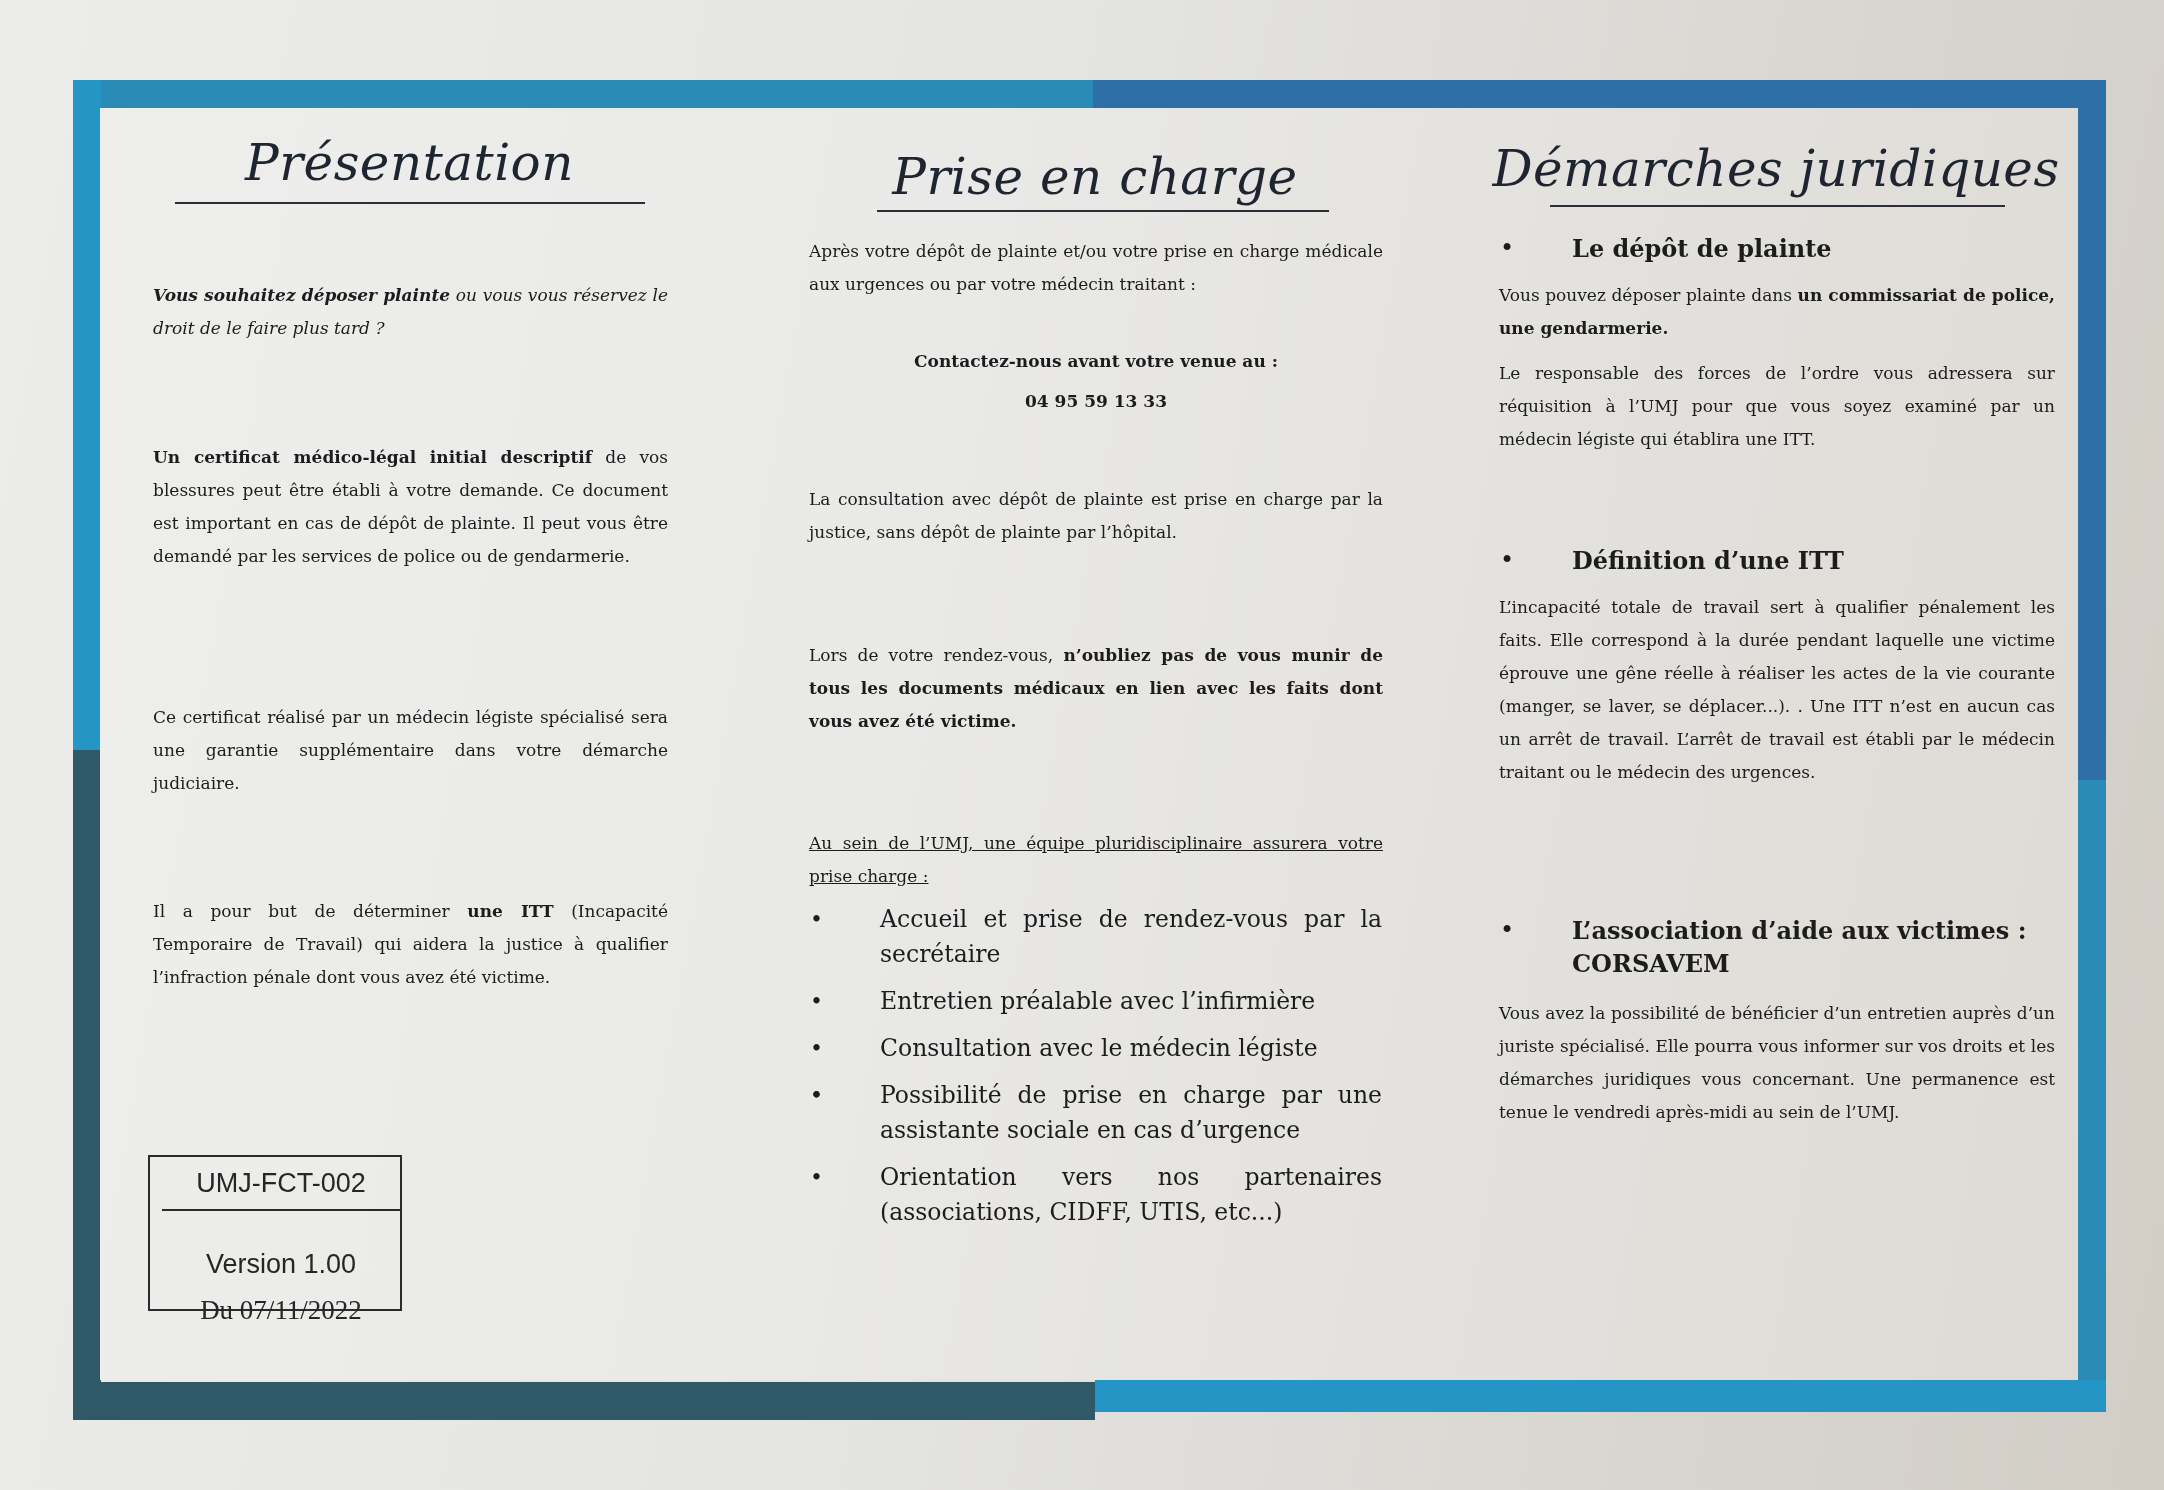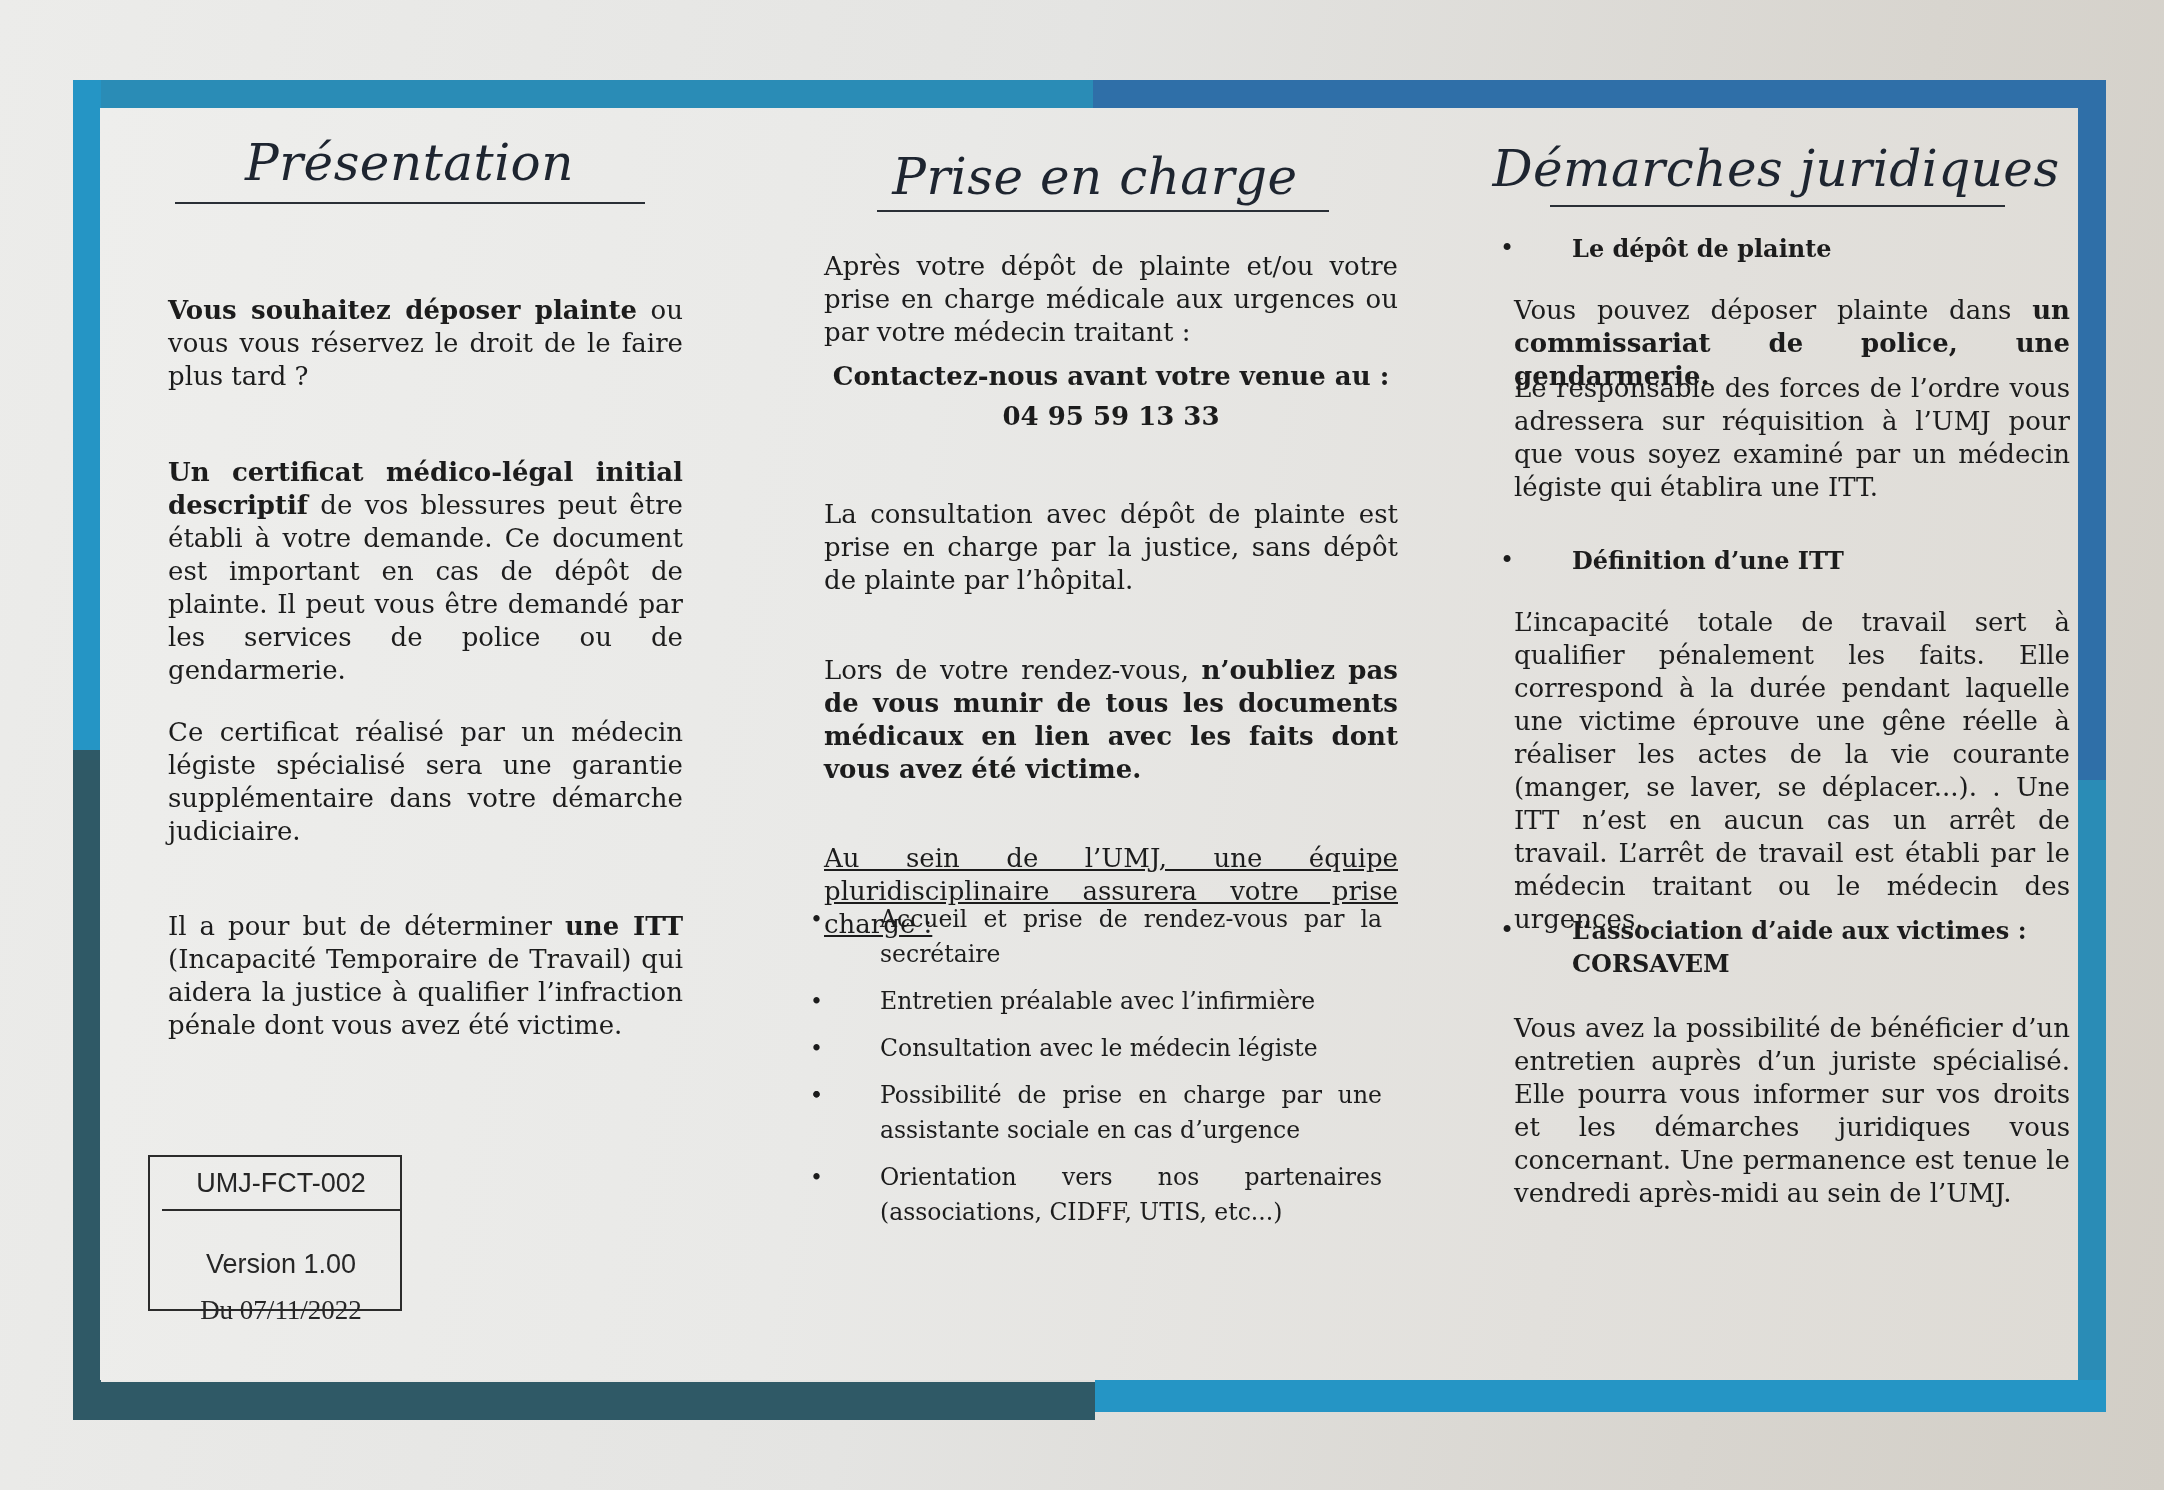--- a/index.html
+++ b/index.html
@@ -15,21 +15,21 @@
     position: absolute; left: 100px; top: 108px; width: 1978px; height: 1272px;
     background: linear-gradient(100deg, #eeeeec 0%, #e9e9e7 40%, #e2e0dc 75%, #dedbd5 100%);
   }
   .col { position: absolute; top: 0; }
   .title {
     font-family: "DejaVu Serif", "Liberation Serif", serif;
     font-style: italic; font-weight: normal; font-size: 50px; color: #1e2530;
     text-align: center; margin: 0; letter-spacing: 0.5px;
   }
   .rule { position: absolute; height: 2px; background: #2a2f36; }
-  p, .para { margin: 16px; font-size: 26px; line-height: 33px; text-align: justify; }
+  p, .para { margin: 1px; font-size: 17px; line-height: 33px; text-align: justify; }
   b, .b { font-weight: bold; }
   .center { text-align: center; }
   .bullets { list-style: none; margin: 0; padding: 0; }
   .bullets li { position: relative; padding-left: 72px; font-size: 23.5px; line-height: 35px; text-align: justify; margin-bottom: 12px; }
   .bullets li .dot { position: absolute; left: 2px; top: 0; font-size: 22px; }
   .head-bullet { position: relative; padding-left: 74px; font-weight: bold; font-size: 24px; line-height: 33px; }
   .head-bullet .dot { position: absolute; left: 2px; top: 0; font-weight: normal; }
   .ref-box {
     position: absolute; left: 148px; top: 1155px; width: 254px; height: 156px;
     border: 2px solid #2b2b2b; box-sizing: border-box;
@@ -57,21 +57,21 @@
   <div class="bar" style="left:0;top:1302px;width:1022px;height:38px;background:#2f5966;"></div>
   <div class="bar" style="left:1022px;top:1300px;width:1011px;height:32px;background:#2595c5;"></div>
 </div>
 
 <div class="paper">
 
   <div class="col" style="left:52px;width:515px;">
     <h1 class="title" style="position:absolute;left:0;width:515px;top:26px;">Présentation</h1>
     <div class="rule" style="left:23px;width:470px;top:94px;"></div>
 
-    <p style="position:absolute;top:170px;width:515px;">
+    <p style="position:absolute;top:170px;width:515px;font-style:italic;">
       <b>Vous souhaitez déposer plainte</b><span> ou vous vous réservez le droit de le faire plus tard ?</span>
     </p>
 
     <p style="position:absolute;top:332px;width:515px;">
       <b>Un certificat médico-légal initial descriptif</b><span> de vos blessures peut être établi à votre demande. Ce document est important en cas de dépôt de plainte. Il peut vous être demandé par les services de police ou de gendarmerie.</span>
     </p>
 
     <p style="position:absolute;top:592px;width:515px;">Ce certificat réalisé par un médecin légiste spécialisé sera une garantie supplémentaire dans votre démarche judiciaire.</p>
 
     <p style="position:absolute;top:786px;width:515px;">

